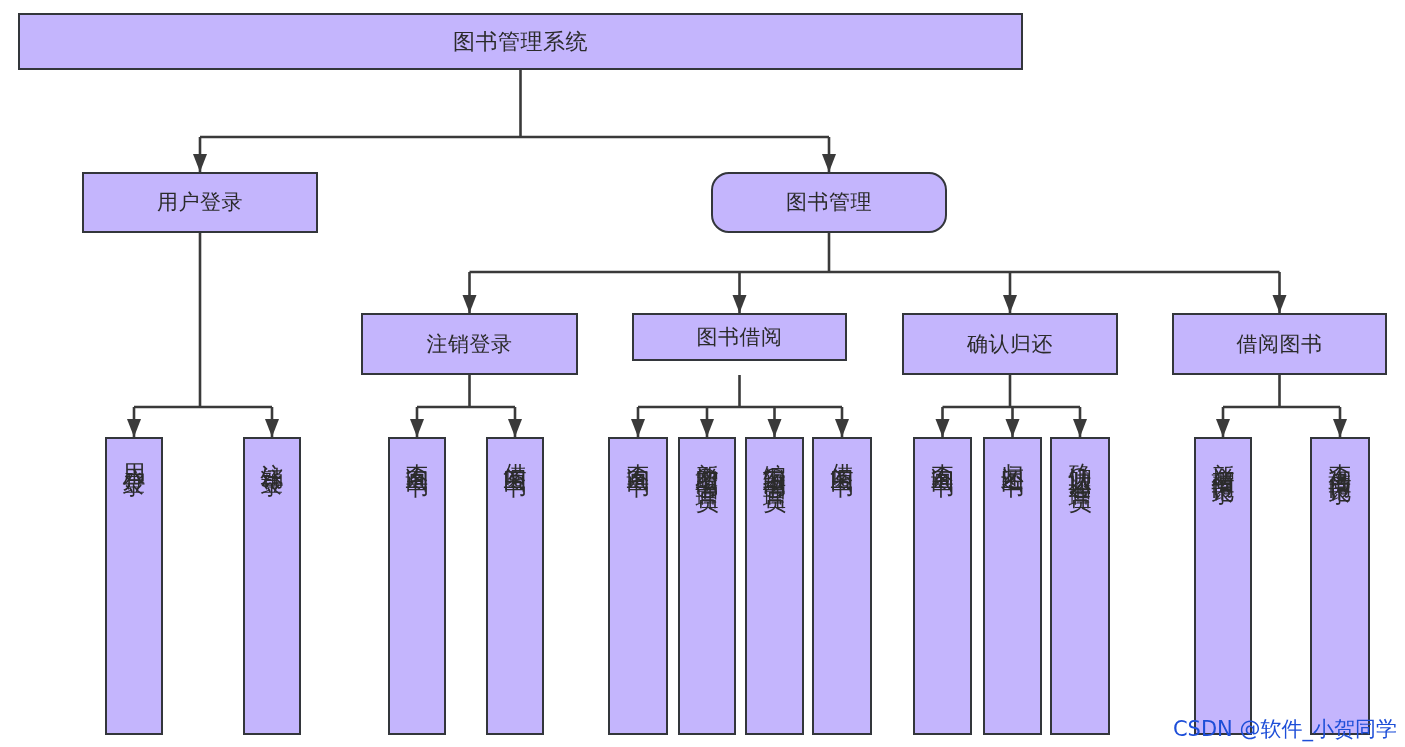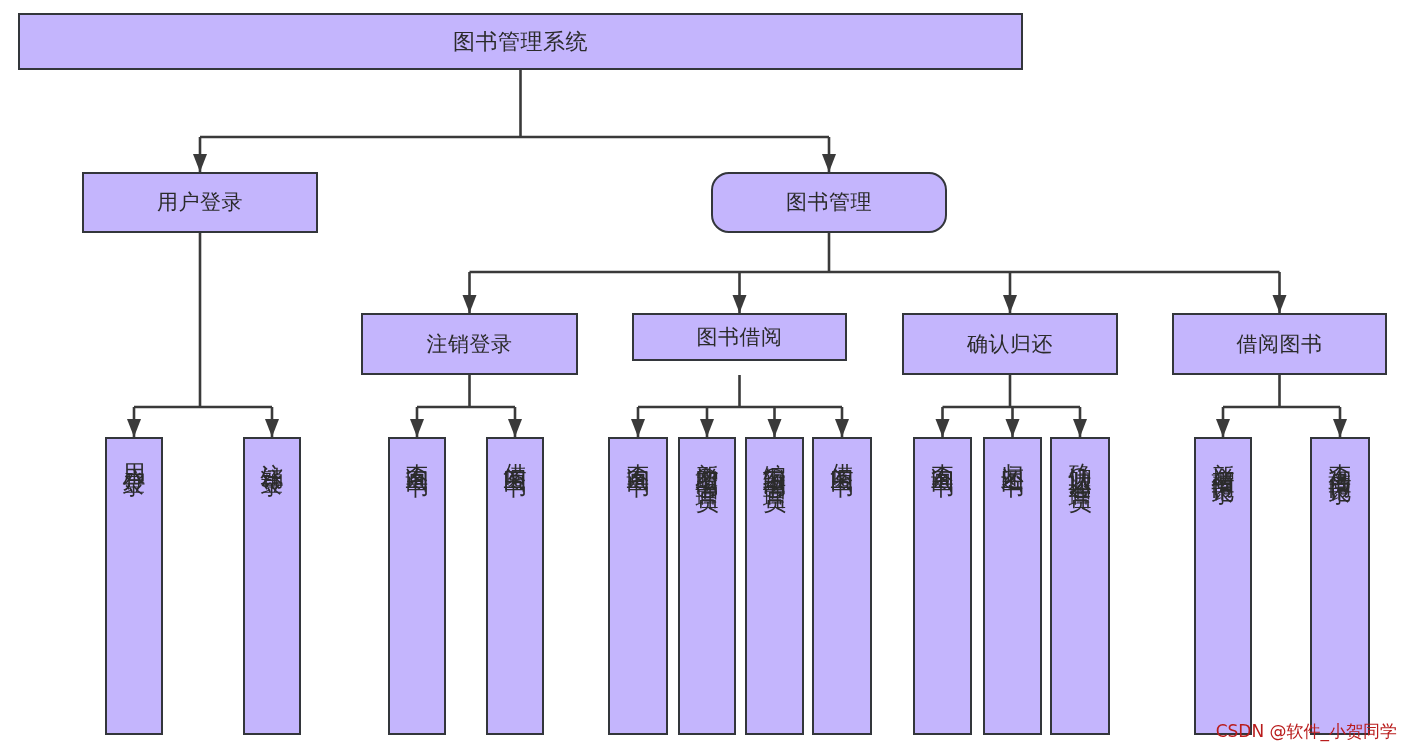--- a/index.html
+++ b/index.html
@@ -65,22 +65,22 @@
     font-size: 23px;
     line-height: 1.0;
     letter-spacing: 4px;
     white-space: nowrap;
   }
   
   #watermark {
     position: absolute;
     right: 8px;
     bottom: 4px;
-    font-size: 17px;
-    color: #b91c1c;
+    font-size: 21px;
+    color: #1d4ed8;
     z-index: 9;
     white-space: nowrap;
     font-family: "DejaVu Sans", "Liberation Sans", sans-serif;
   }
 </style>
 </head>
 <body>
 
 <div id="canvas">
 

